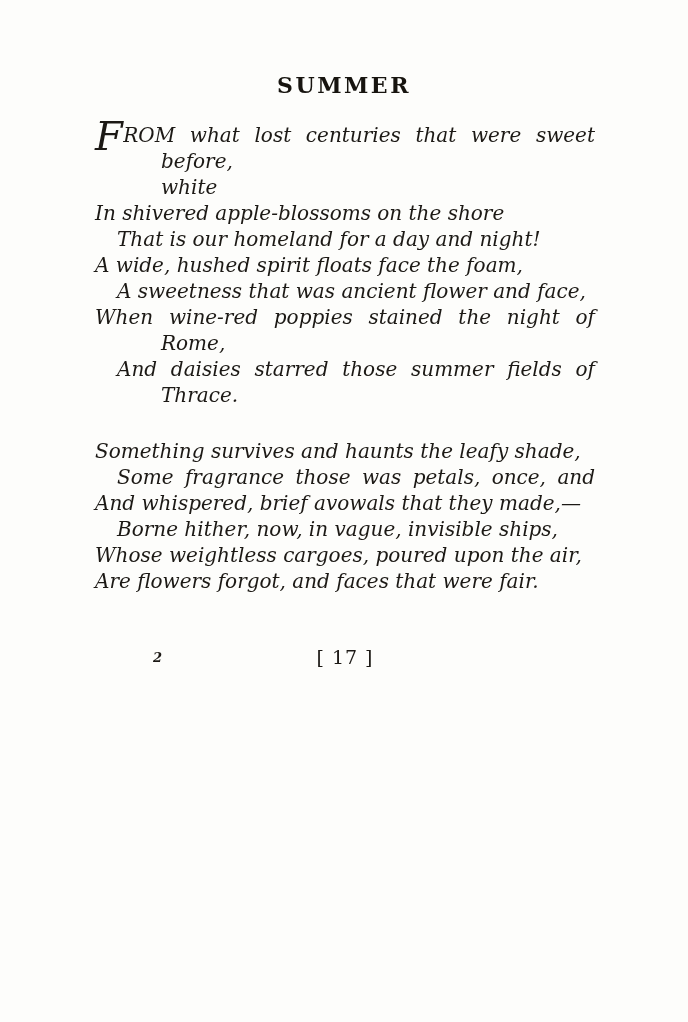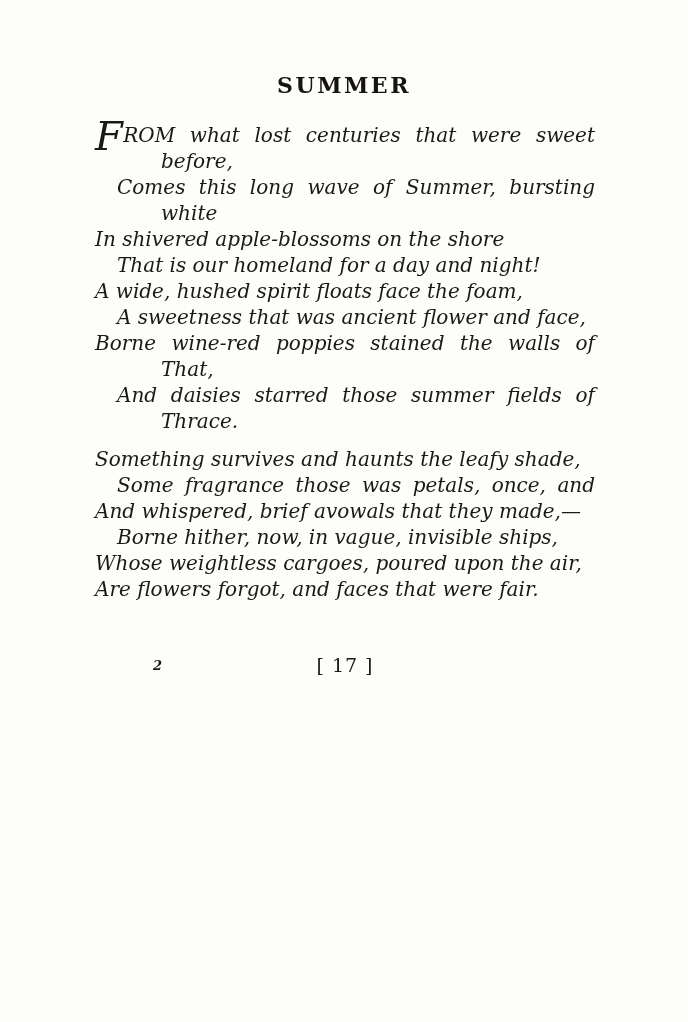--- a/index.html
+++ b/index.html
@@ -28,21 +28,21 @@
     color: #17140f;
   }
   .poem {
     width: 500px;
     margin: 24px auto 0 95px;
     font-size: 20px;
     line-height: 26px;
     font-style: italic;
   }
   .stanza { margin: 0; }
-  .stanza + .stanza { margin-top: 12px; }
+  .stanza + .stanza { margin-top: 30px; }
   .line {
     min-height: 26px;
     white-space: normal;
   }
   
   .line.ind { padding-left: 22px; }
   
   .line.cont { padding-left: 66px; }
   
   .line.justify {
@@ -80,28 +80,27 @@
 
 <div class="book-page">
 
   <h1 class="poem-title">SUMMER</h1>
 
   <div class="poem">
 
     <div class="stanza">
       <div class="line justify"><span class="dropcap">F</span><span>ROM what lost centuries that were sweet</span></div>
       <div class="line cont">before,</div>
-      <div class="line ind justify">Comes this long wave of Summer, bursting</div>
       <div class="line cont">white</div>
       <div class="line">In shivered apple-blossoms on the shore</div>
       <div class="line ind">That is our homeland for a day and night!</div>
       <div class="line">A wide, hushed spirit floats face the foam,</div>
       <div class="line ind">A sweetness that was ancient flower and face,</div>
-      <div class="line justify">Borne wine-red poppies stained the walls of</div>
-      <div class="line cont">That,</div>
+      <div class="line justify">When wine-red poppies stained the night of</div>
+      <div class="line cont">Rome,</div>
       <div class="line ind justify">And daisies starred those summer fields of</div>
       <div class="line cont">Thrace.</div>
     </div>
 
     <div class="stanza">
       <div class="line">Something survives and haunts the leafy shade,</div>
       <div class="line ind justify">Some fragrance those was petals, once, and</div>
       <div class="line">And whispered, brief avowals that they made,—</div>
       <div class="line ind">Borne hither, now, in vague, invisible ships,</div>
       <div class="line">Whose weightless cargoes, poured upon the air,</div>

